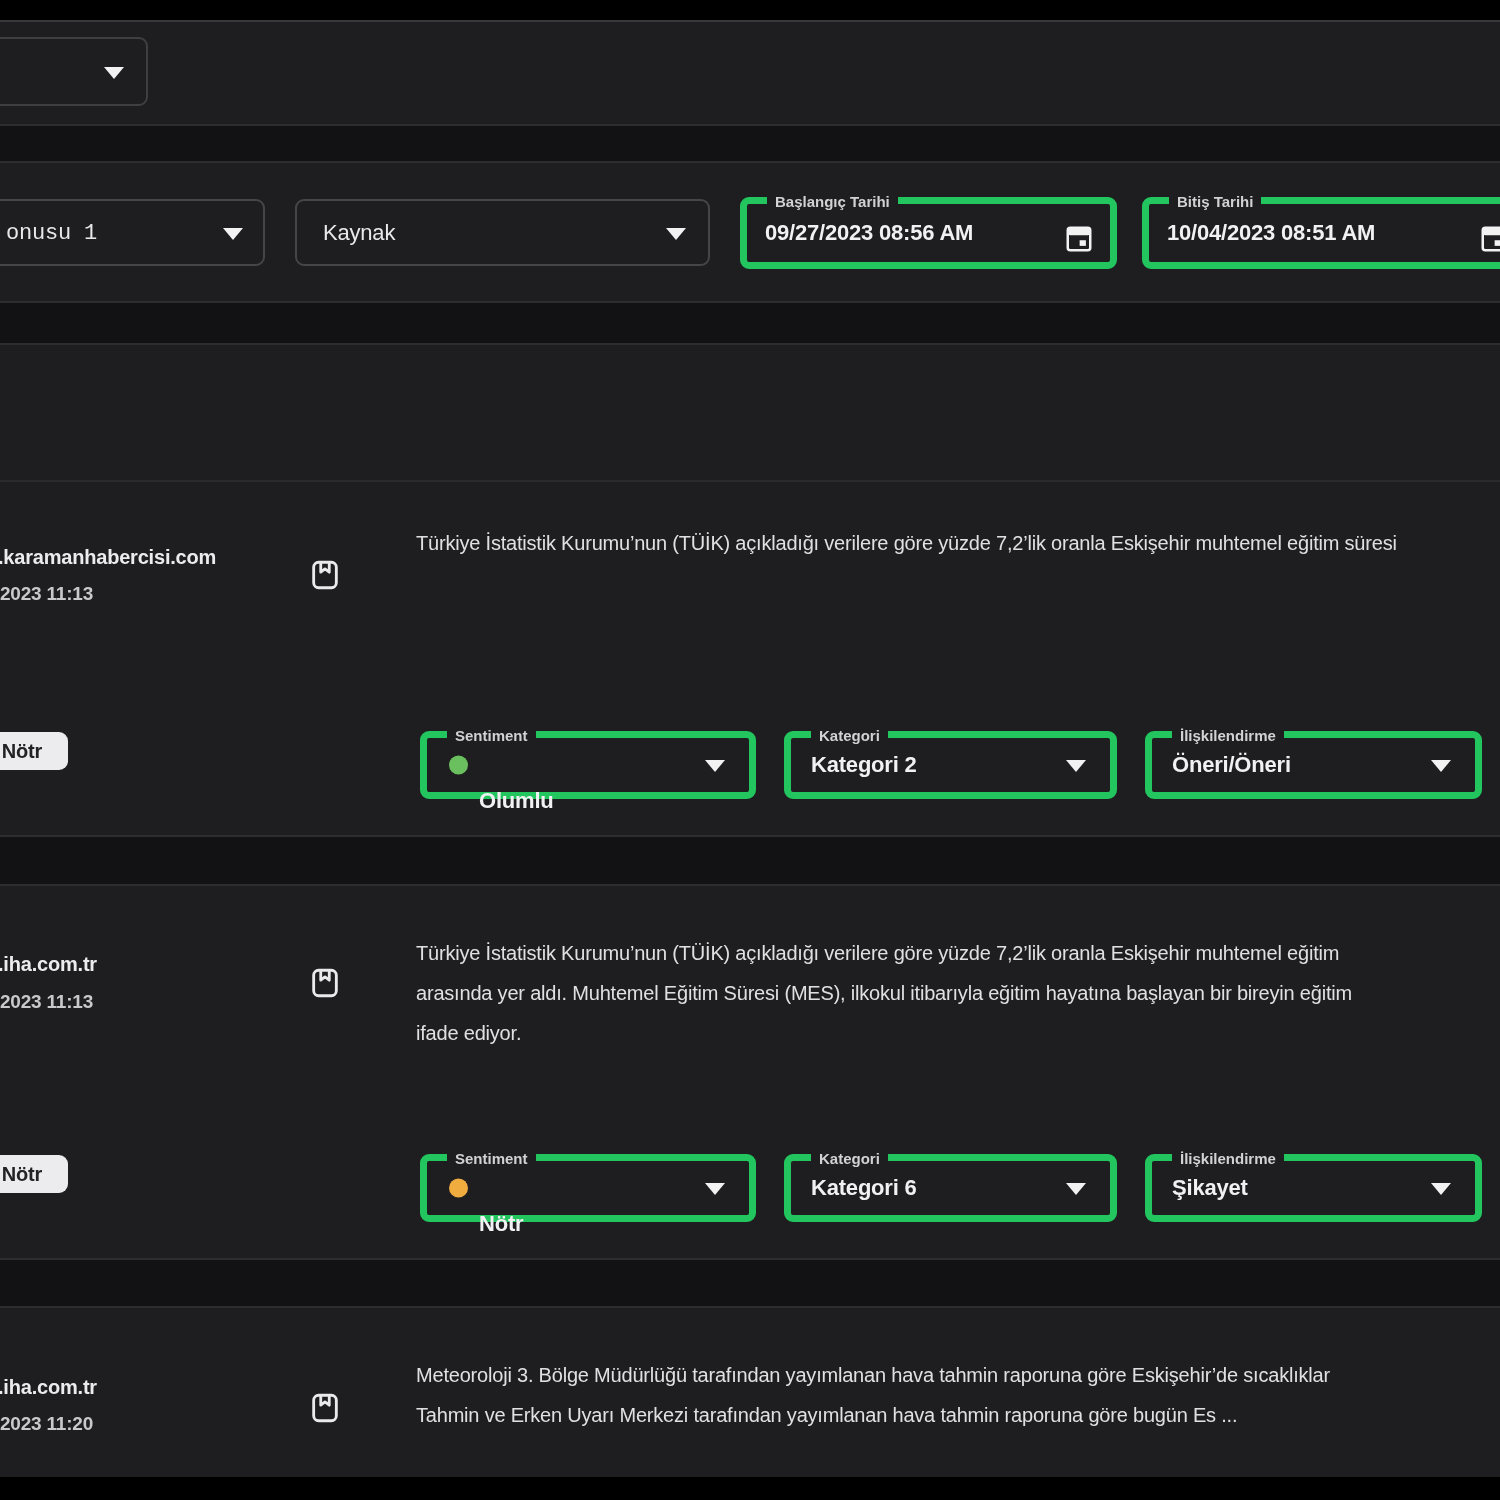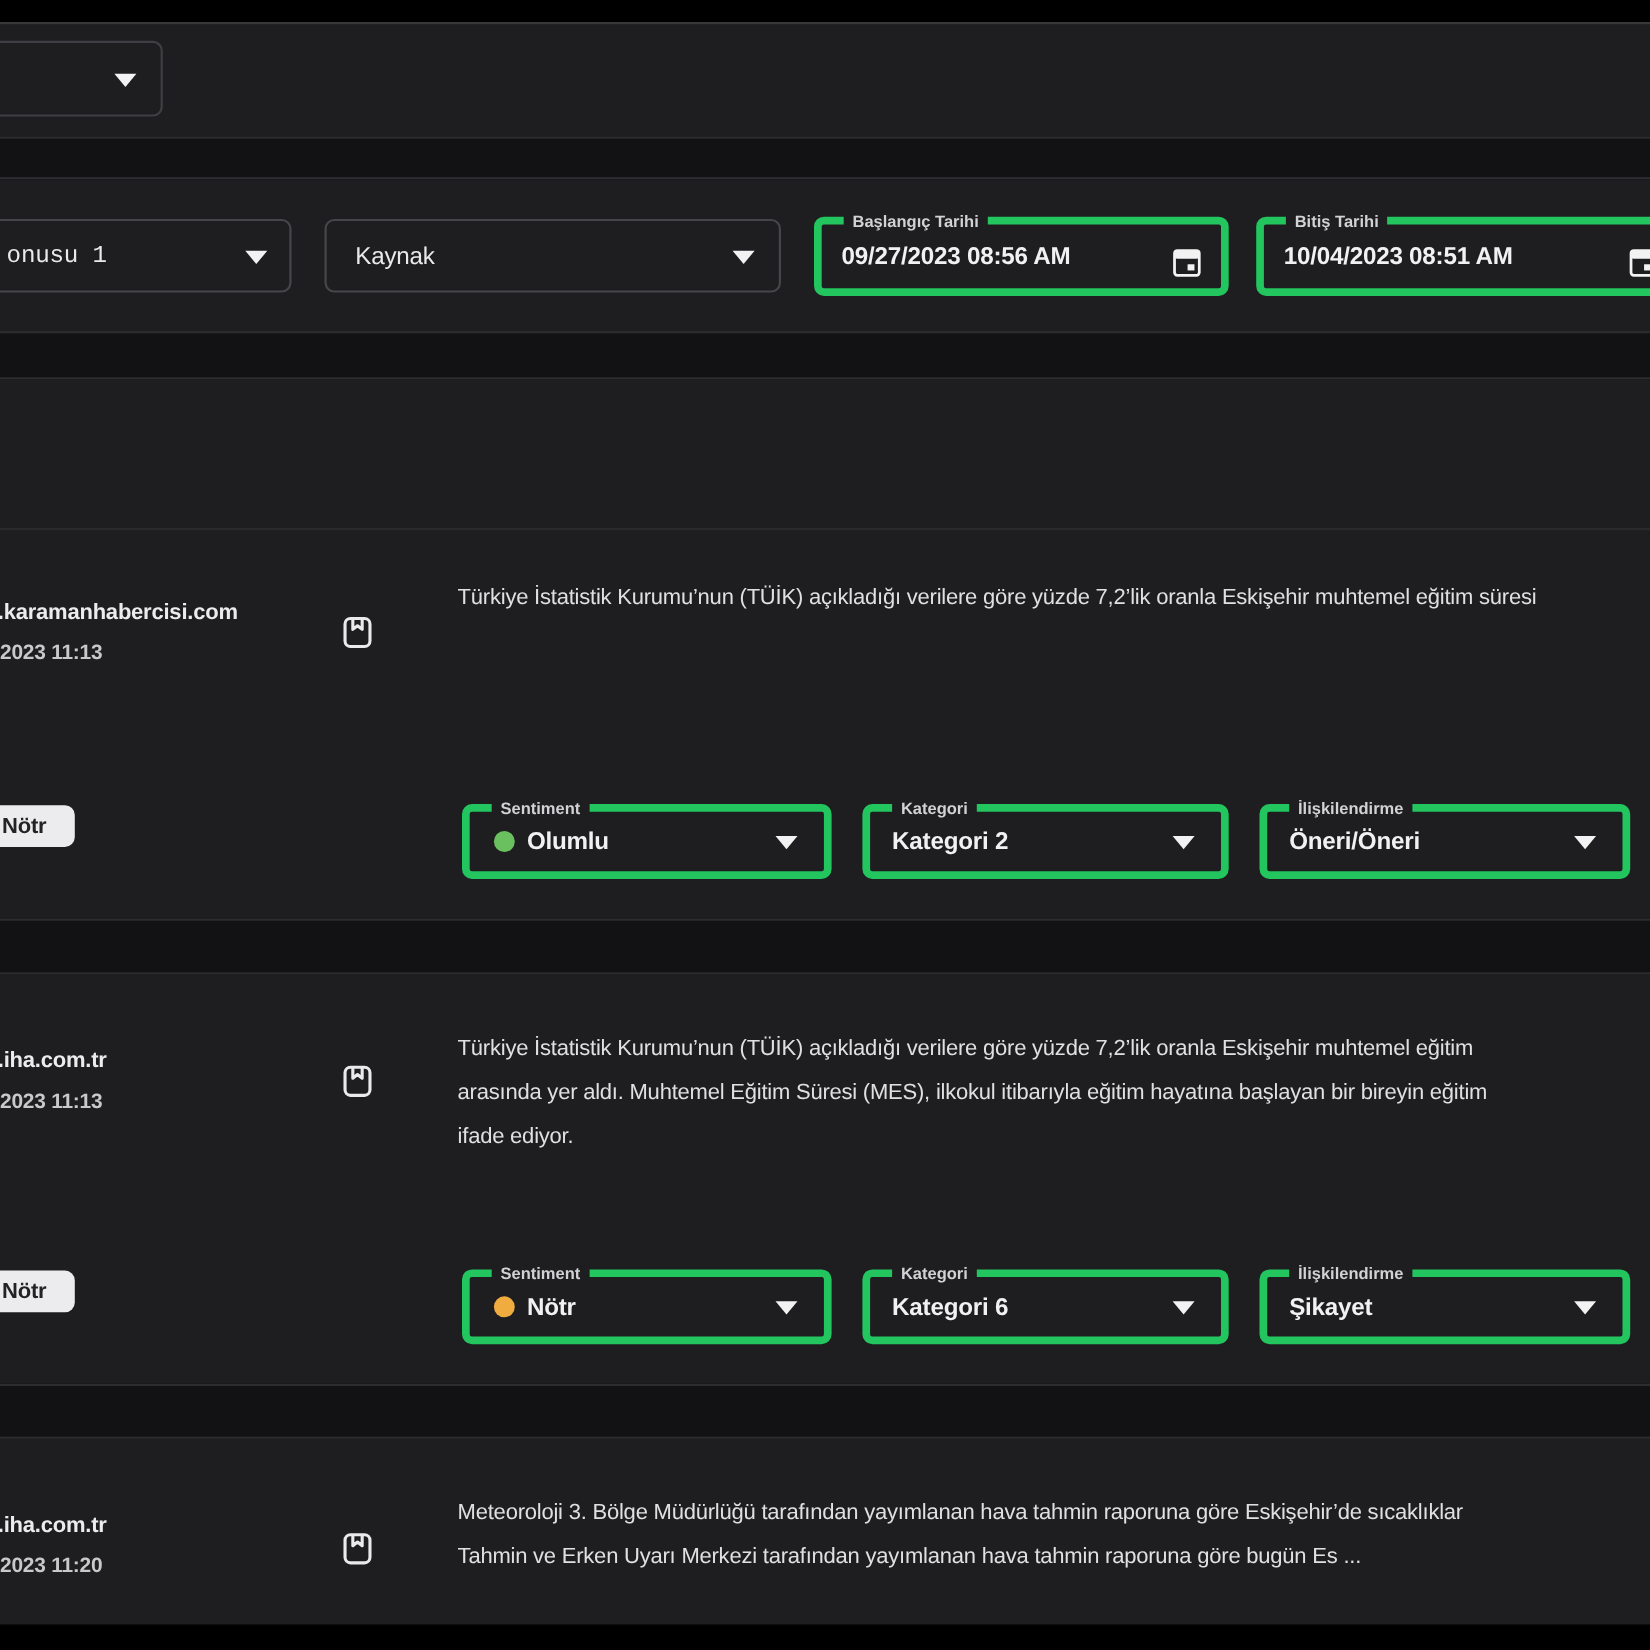--- a/index.html
+++ b/index.html
@@ -29,21 +29,21 @@
 
   .fieldset { position:absolute; box-sizing:border-box; border:7px solid #22c55e; border-radius:9px; }
   .fieldset .flabel {
     position:absolute; top:-11px; left:20px; background:#1e1e20; padding:0 8px;
     font-size:15px; font-weight:700; color:#d2d2d5; letter-spacing:0; white-space:nowrap;
   }
   .fieldset .fvalue {
     position:absolute; left:20px; top:50%; transform:translateY(-50%);
     font-size:22px; font-weight:700; color:#f1f1f3; white-space:nowrap;
   }
-  .fieldset.has-dot .fvalue { left:52px; }
+  .fieldset.has-dot .fvalue { left:52px;margin-top:36px; }
   .dot { position:absolute; left:22px; top:50%; transform:translateY(-50%); width:19px; height:19px; border-radius:50%; }
 
   .source { position:absolute; font-size:20px; font-weight:700; color:#ececee; white-space:nowrap; }
   .rowdate { position:absolute; font-size:19px; font-weight:700; color:#c9c9cc; white-space:nowrap; }
   .bodytext { position:absolute; left:416px; width:1090px; font-size:20px; color:#e0e0e2; }
   .bodytext .tline { white-space:nowrap; overflow:hidden; height:40px; line-height:40px; }
 
   .badge {
     position:absolute; background:#ececee; color:#232325; font-weight:700; font-size:20px;
     border-radius:9px; height:38px; width:92px; display:flex; align-items:center; justify-content:center;

